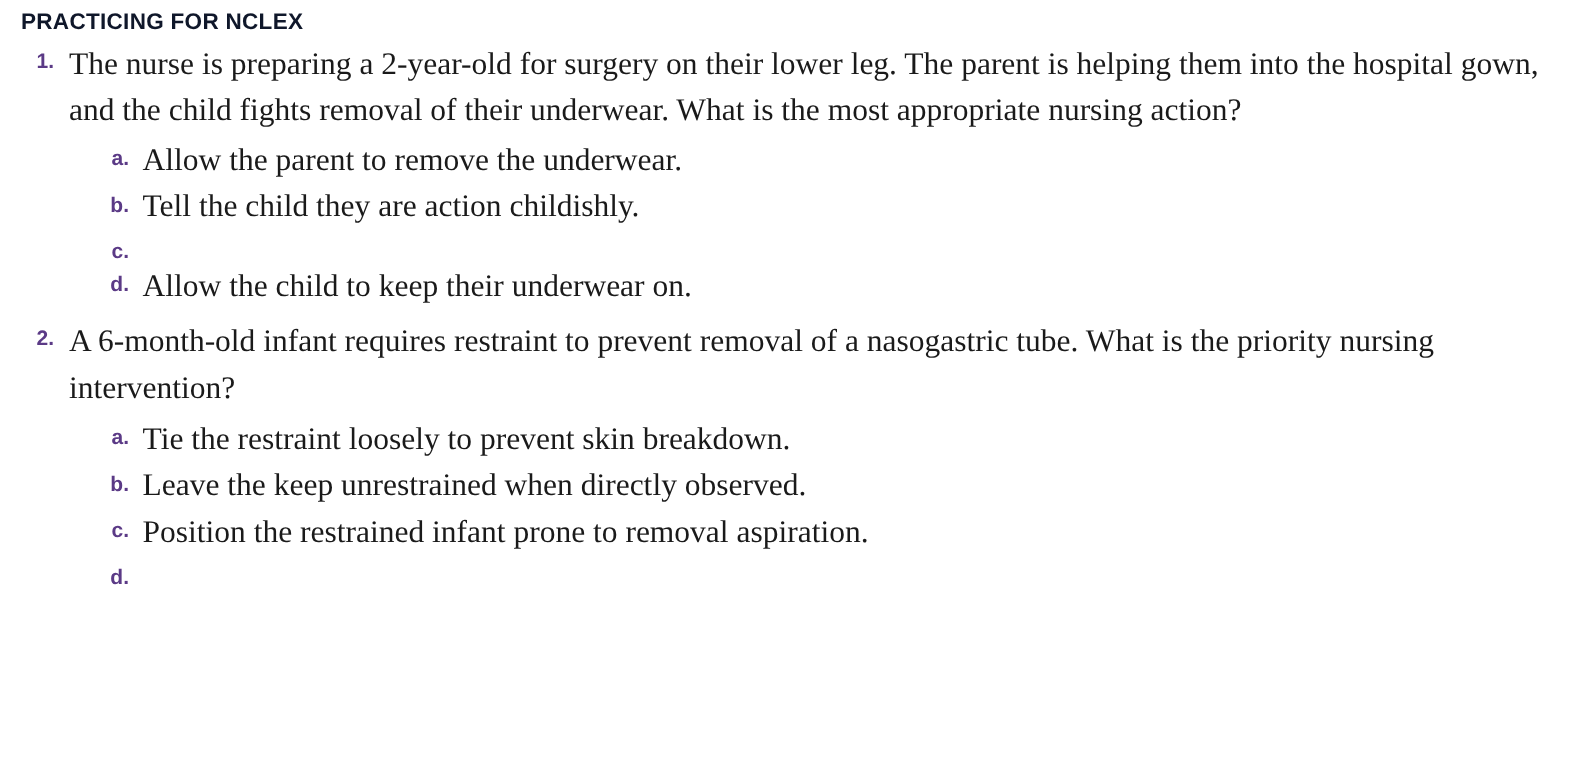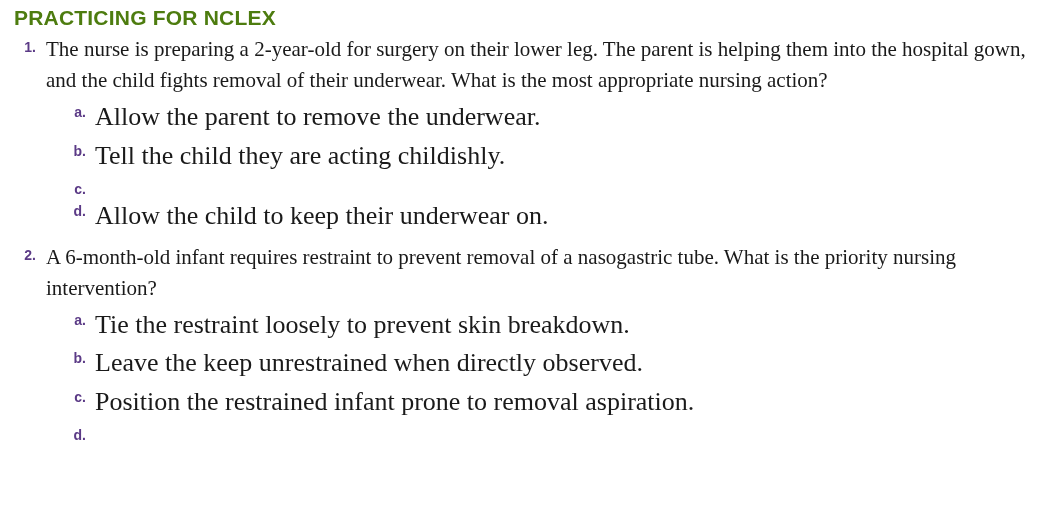--- a/index.html
+++ b/index.html
@@ -17,22 +17,22 @@
   .page {
     position: relative;
     width: 1060px;
     height: 510px;
     padding: 0;
     box-sizing: border-box;
   }
   .section-title {
     font-family: "Liberation Sans", sans-serif;
     font-weight: bold;
-    font-size: 21px;
-    color: #4d7c0f;
+    font-size: 15px;
+    color: #0f172a;
     letter-spacing: 0.2px;
     margin: 6px 0 4px 14px;
   }
   .q-list {
     margin: 0;
     padding: 0;
     list-style: none;
   }
   .q-item {
     display: flex;
@@ -71,21 +71,21 @@
     font-weight: bold;
     font-size: 14px;
     color: #5b3a86;
     width: 26px;
     min-width: 26px;
     text-align: right;
     padding-top: 6px;
     margin-left: 60px;
   }
   .opt-text {
-    font-size: 26px;
+    font-size: 21px;
     line-height: 1.48;
     padding-left: 9px;
   }
   .q-block {
     margin-bottom: 2px;
   }
 </style>
 </head>
 <body>
 
@@ -100,21 +100,21 @@
         <div class="q-num">1.</div>
         <div class="q-text">The nurse is preparing a 2-year-old for surgery on their lower leg. The parent is helping them into the hospital gown, and the child fights removal of their underwear. What is the most appropriate nursing action?</div>
       </div>
       <div class="opt-list">
         <div class="opt-item">
           <div class="opt-letter">a.</div>
           <div class="opt-text">Allow the parent to remove the underwear.</div>
         </div>
         <div class="opt-item">
           <div class="opt-letter">b.</div>
-          <div class="opt-text">Tell the child they are acting childishly.</div>
+          <div class="opt-text">Tell the child they are action childishly.</div>
         </div>
         <div class="opt-item">
           <div class="opt-letter">c.</div>
         </div>
         <div class="opt-item">
           <div class="opt-letter">d.</div>
           <div class="opt-text">Allow the child to keep their underwear on.</div>
         </div>
       </div>
     </div>

